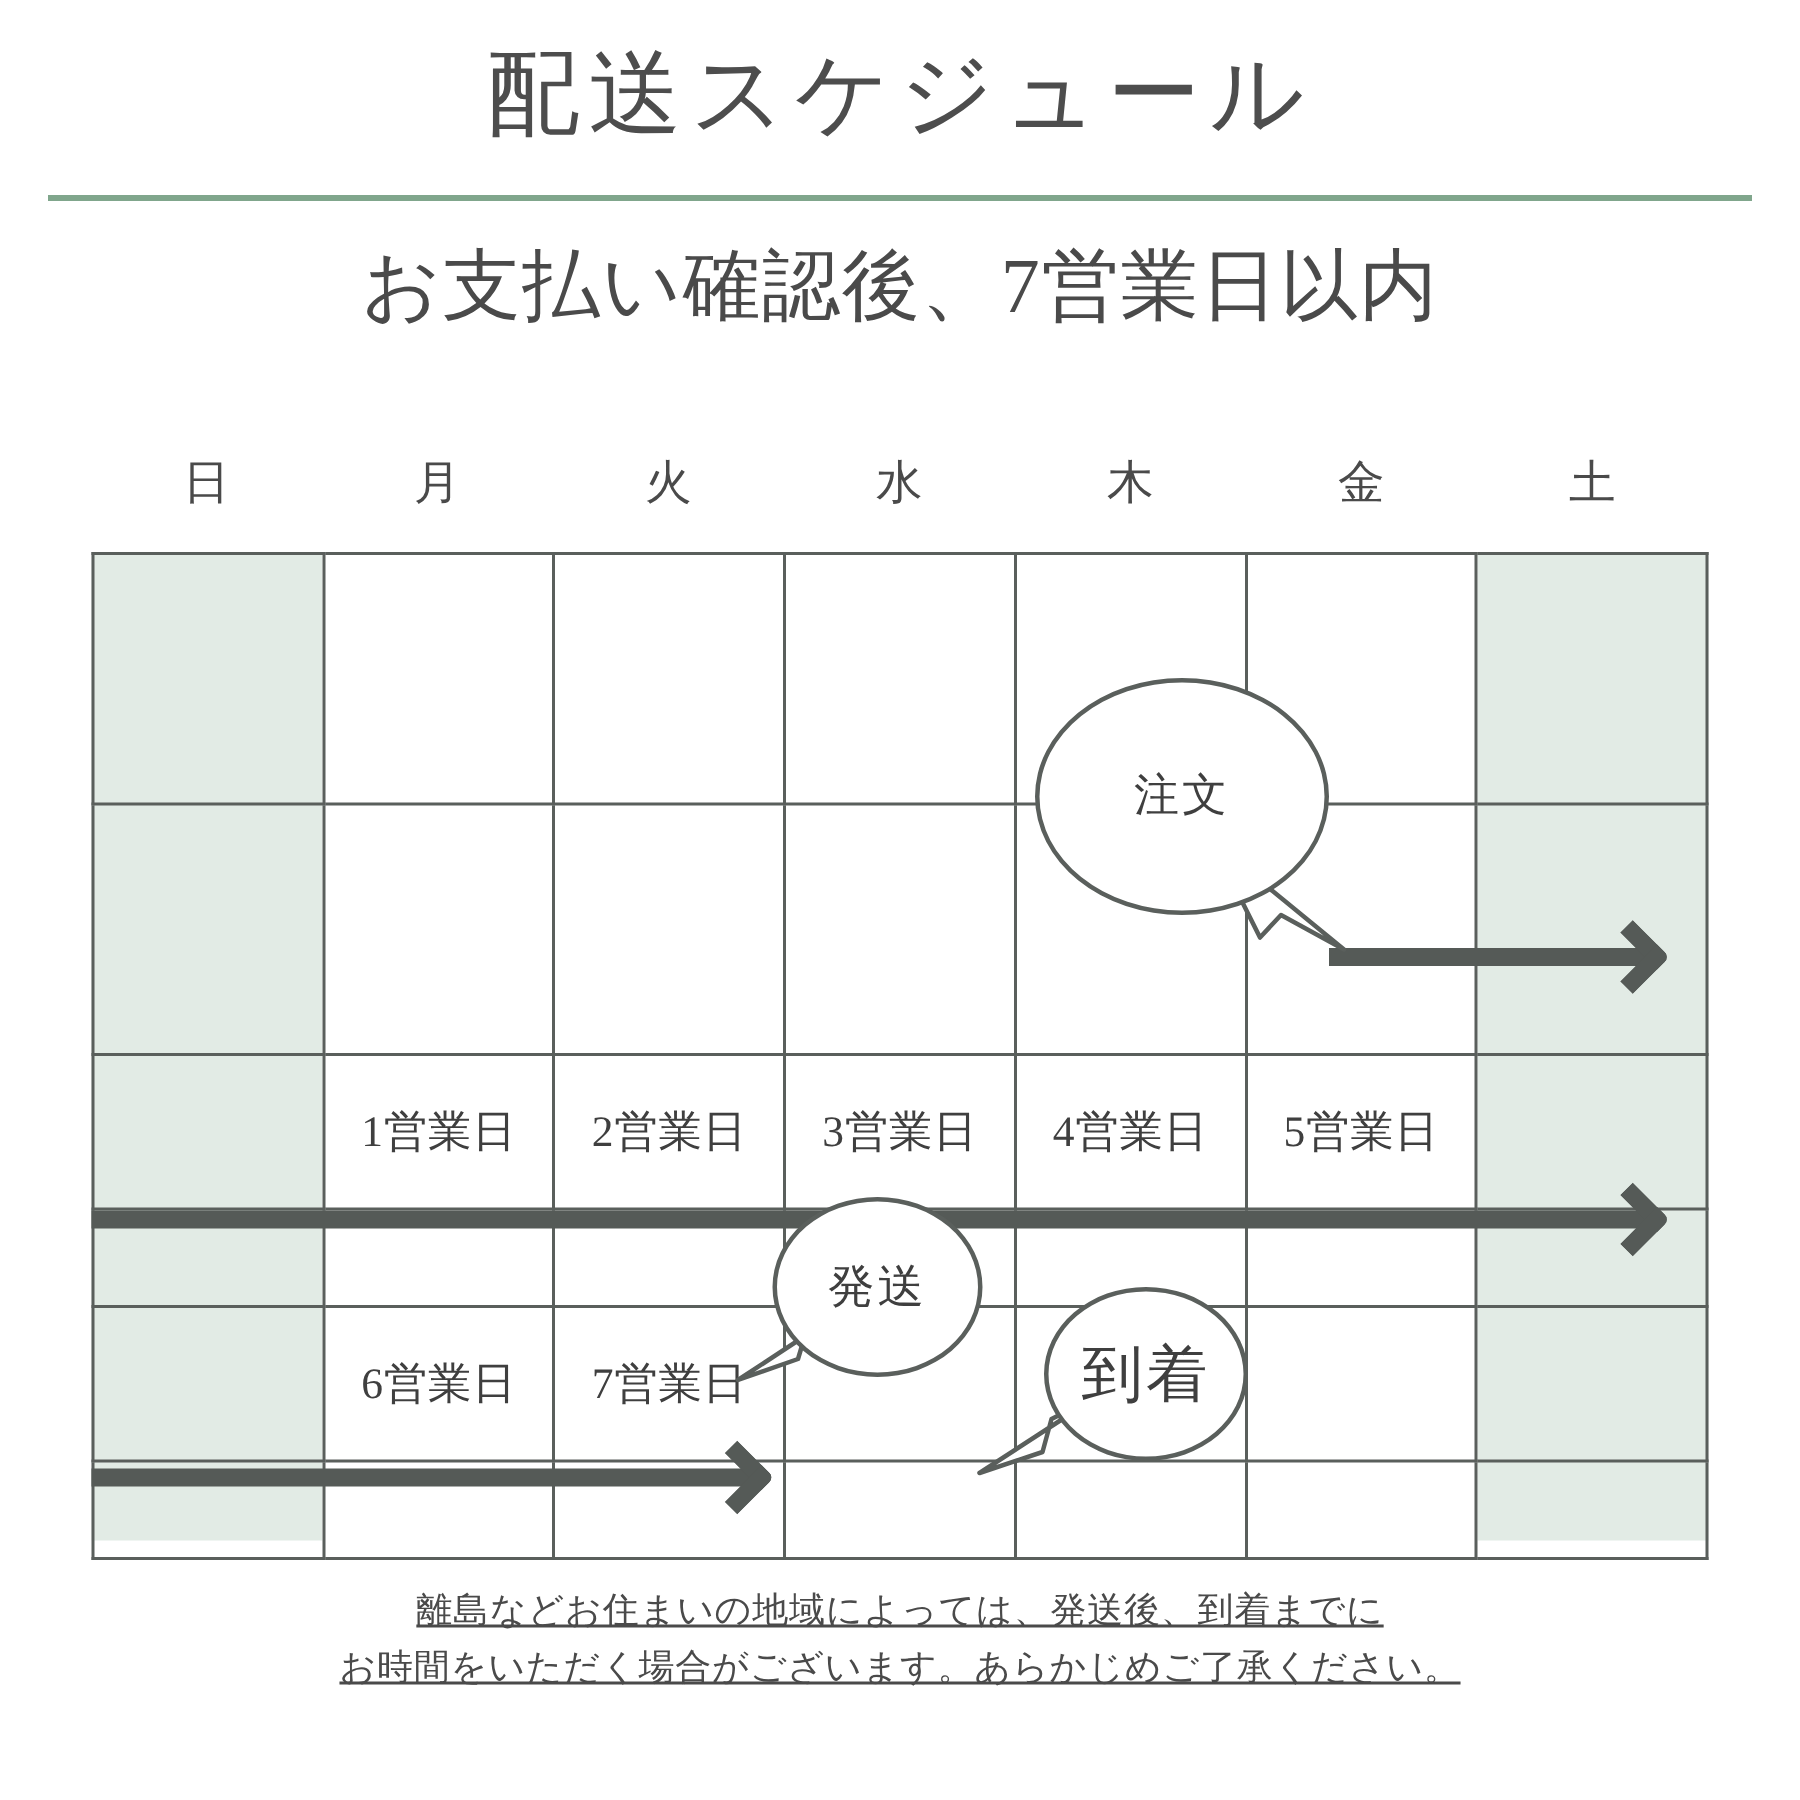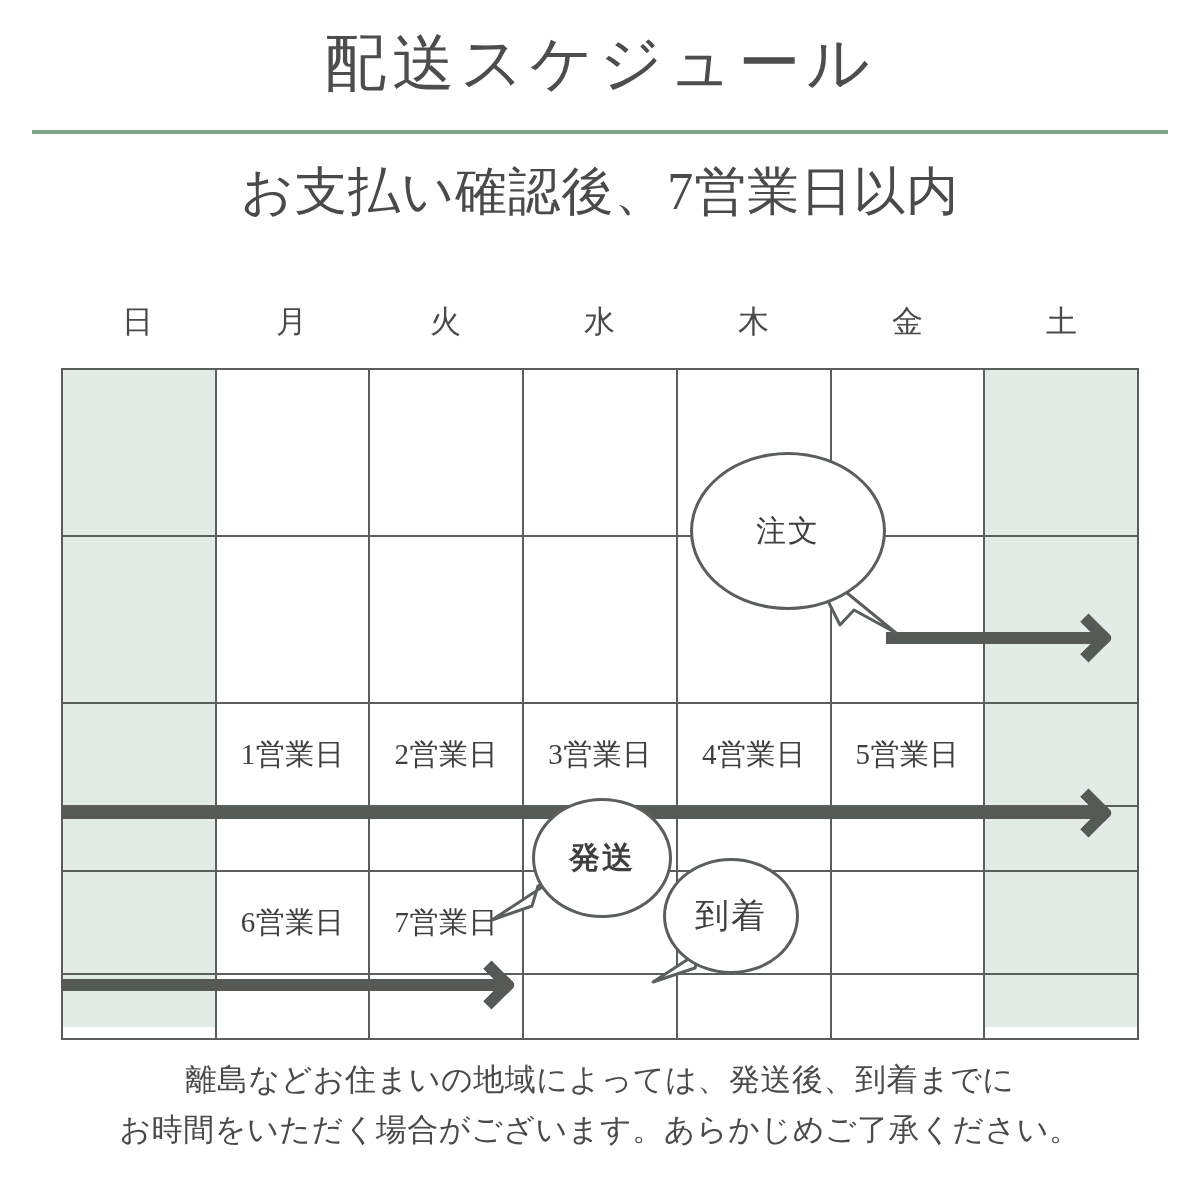--- a/index.html
+++ b/index.html
@@ -160,24 +160,25 @@
     z-index: 4;
   }
 
   
   .footer {
     position: absolute;
     top: 1055px;
     left: 0;
     width: 1200px;
     text-align: center;
-    font-size: 31px;
+    font-size: 24px;
     line-height: 1.6;
     color: #4a4a4a;
     letter-spacing: 0.5px;
+    text-decoration: underline;
   }
   .footer div { white-space: nowrap; }
 </style>
 </head>
 <body>
 
 <div id="page">
 
   <div class="title">配送スケジュール</div>
   <div class="title-rule"></div>
@@ -275,28 +276,28 @@
   <svg class="bubble-tail" style="left:800px; top:555px; width:110px; height:90px;" viewBox="0 0 110 90">
     <path d="M 8 6 L 96 78 L 54 55 L 40 70 Z" fill="#ffffff" stroke="#5a5f5c" stroke-width="3" stroke-linejoin="round"></path>
   </svg>
   <div class="bubble" style="left:690px; top:452px; width:190px; height:152px; font-size:30px; line-height:1.55;">
     <span class="line">注文</span>
   </div>
 
   <svg class="bubble-tail" style="left:486px; top:862px; width:90px; height:70px;" viewBox="0 0 90 70">
     <path d="M 82 8 L 6 58 L 46 44 L 52 24 Z" fill="#ffffff" stroke="#5a5f5c" stroke-width="3" stroke-linejoin="round"></path>
   </svg>
-  <div class="bubble" style="left:532px; top:798px; width:134px; height:114px; font-size:31px;font-weight:bold;">
+  <div class="bubble" style="left:515px; top:798px; width:134px; height:114px; font-size:31px;">
     <span class="line">発送</span>
   </div>
 
   <svg class="bubble-tail" style="left:645px; top:920px; width:95px; height:75px;" viewBox="0 0 95 75">
     <path d="M 88 10 L 8 62 L 50 48 L 56 26 Z" fill="#ffffff" stroke="#5a5f5c" stroke-width="3" stroke-linejoin="round"></path>
   </svg>
-  <div class="bubble" style="left:663px; top:858px; width:130px; height:110px; font-size:34px;">
+  <div class="bubble" style="left:696px; top:858px; width:130px; height:110px; font-size:41px;">
     <span class="line">到着</span>
   </div>
 
   <div class="footer">
     <div>離島などお住まいの地域によっては、発送後、到着までに</div>
     <div>お時間をいただく場合がございます。あらかじめご了承ください。</div>
   </div>
 
 </div>
 

